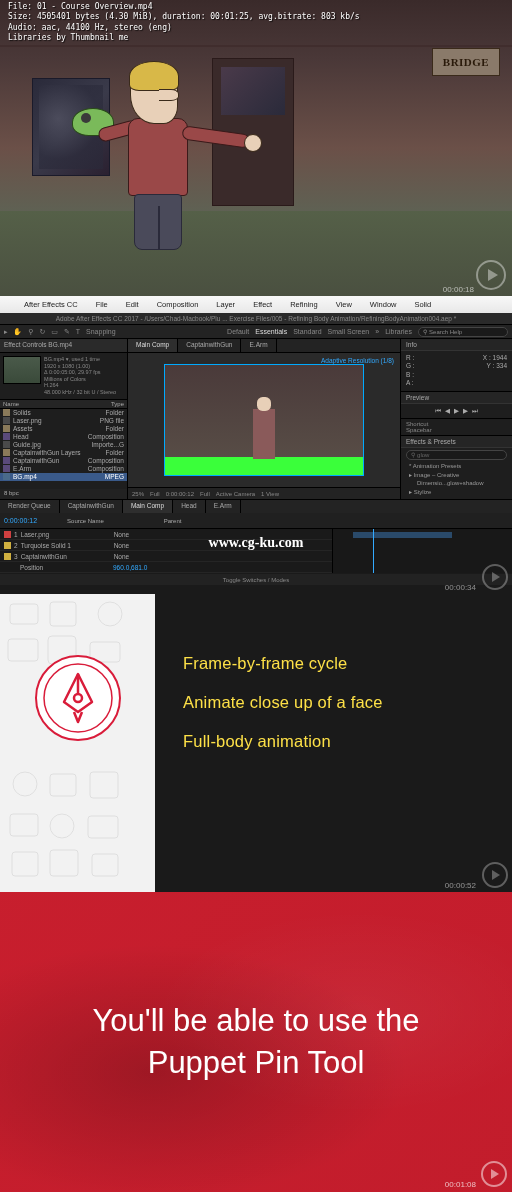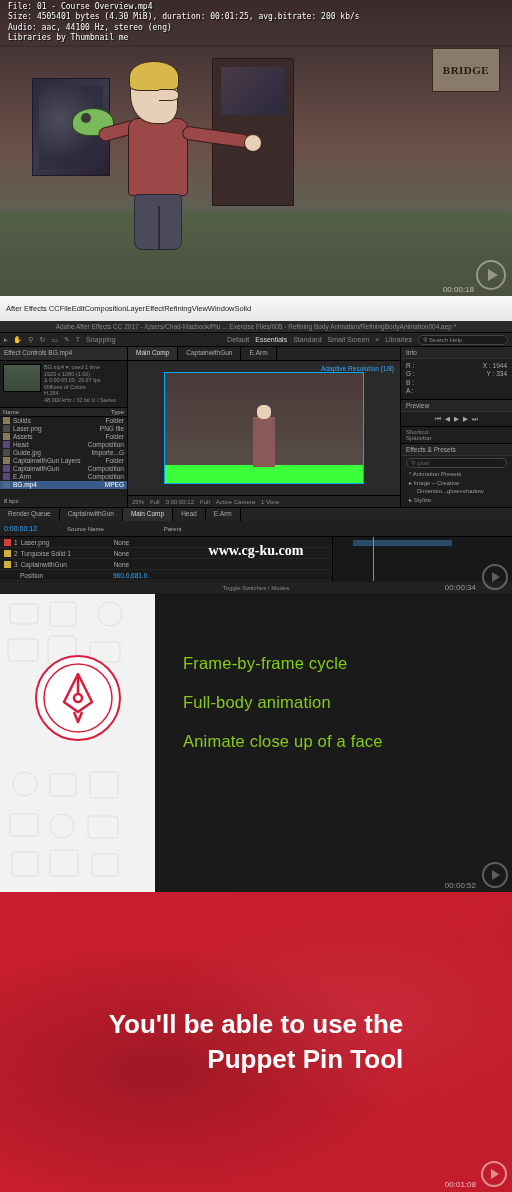--- a/index.html
+++ b/index.html
@@ -4,21 +4,21 @@
 <style>
 * { margin: 0; padding: 0; box-sizing: border-box; }
 body { width: 512px; font-family: Arial, sans-serif; background: #000; }
 
 
 .section-1 { position: relative; height: 296px; background: linear-gradient(180deg, #3a2a2a 0%, #4a3838 20%, #6b5048 50%, #5a6858 80%, #4a5548 100%); overflow: hidden; }
 .meta-overlay { position: absolute; top: 2px; left: 8px; color: #fff; font-size: 8px; line-height: 1.3; font-family: monospace; text-shadow: 1px 1px 1px rgba(0,0,0,0.8); z-index: 10; }
 .room { position: absolute; inset: 0; }
 .ceiling-line { position: absolute; top: 45px; left: 0; right: 0; height: 2px; background: rgba(60,40,40,0.6); transform: perspective(200px) rotateX(2deg); }
 .floor { position: absolute; bottom: 0; left: 0; right: 0; height: 85px; background: linear-gradient(180deg, #556048 0%, #4a5040 100%); }
-.bridge-sign { position: absolute; top: 48px; right: 12px; width: 68px; height: 44px; background: #8a7a6a; border: 1px solid #3a2a1a; display: flex; align-items: center; justify-content: center; font-family: serif; font-weight: bold; color: #2a1a0a; font-size: 11px; letter-spacing: 0.5px; }
+.bridge-sign { position: absolute; top: 48px; right: 12px; width: 68px; height: 28px; background: #8a7a6a; border: 1px solid #3a2a1a; display: flex; align-items: center; justify-content: center; font-family: serif; font-weight: bold; color: #2a1a0a; font-size: 11px; letter-spacing: 0.5px; }
 .left-door { position: absolute; top: 78px; left: 32px; width: 78px; height: 98px; background: linear-gradient(135deg, #2a2a3a 0%, #3a3a4a 50%, #2a2030 100%); border: 1px solid #1a1a2a; }
 .left-door::after { content:""; position:absolute; inset: 6px; background: radial-gradient(circle at 30% 40%, #5a5a6a 0%, #2a2a3a 60%); opacity: 0.6; }
 .center-door { position: absolute; top: 58px; left: 212px; width: 82px; height: 148px; background: #3a2a2a; border: 1px solid #2a1a1a; }
 .center-door .panel { position:absolute; top: 8px; left:8px; right:8px; height: 48px; background: linear-gradient(135deg, #4a3a4a, #2a2a3a); }
 .character { position: absolute; bottom: 30px; left: 90px; width: 180px; height: 220px; }
 .head { position: absolute; top: 20px; left: 40px; width: 48px; height: 58px; background: #e8d0b8; border-radius: 40% 40% 30% 50%; border: 1.5px solid #3a2a1a; }
 .hair { position: absolute; top: -6px; left: -2px; width: 50px; height: 30px; background: #d8b848; border-radius: 50% 50% 20% 20%; border: 1.5px solid #3a2a1a; }
 .nose { position: absolute; top: 22px; left: 28px; width: 20px; height: 12px; background: #e8d0b8; border: 1.5px solid #3a2a1a; border-left: none; border-radius: 0 40% 40% 0; }
 .torso { position: absolute; top: 72px; left: 38px; width: 60px; height: 78px; background: #9a4848; border: 1.5px solid #3a1a1a; border-radius: 10px 10px 4px 4px; }
 .arm-left { position: absolute; top: 78px; left: 8px; width: 40px; height: 14px; background: #9a4848; border: 1.5px solid #3a1a1a; border-radius: 8px; transform: rotate(-15deg); }
@@ -27,21 +27,21 @@
 .arm-right { position: absolute; top: 84px; left: 92px; width: 68px; height: 14px; background: #9a4848; border: 1.5px solid #3a1a1a; border-radius: 8px; transform: rotate(8deg); }
 .hand-right { position: absolute; top: 88px; left: 154px; width: 18px; height: 18px; background: #e8d0b8; border: 1.5px solid #3a2a1a; border-radius: 50%; }
 .legs { position: absolute; top: 148px; left: 44px; width: 48px; height: 56px; background: #4a4a5a; border: 1.5px solid #2a2a3a; border-radius: 4px 4px 8px 8px; }
 .leg-split { position:absolute; left:50%; top:20%; bottom:0; width:1.5px; background:#2a2a3a; }
 .play-icon-1 { position: absolute; bottom: 6px; right: 6px; width: 30px; height: 30px; border: 2px solid rgba(255,255,255,0.4); border-radius: 50%; display:flex; align-items:center; justify-content:center; }
 .play-icon-1::after { content:""; border-left: 10px solid rgba(255,255,255,0.4); border-top:6px solid transparent; border-bottom:6px solid transparent; margin-left:3px; }
 .ts-1 { position:absolute; bottom:2px; right:38px; color: rgba(255,255,255,0.6); font-size:8px; }
 
 
 .section-2 { position: relative; height: 298px; background: #1a1a1a; font-size: 7px; color: #aaa; overflow:hidden; }
-.mac-menubar { height: 25px; background: linear-gradient(#f8f8f8, #e8e8e8); display: flex; align-items: center; padding: 0 6px; gap: 0; color: #222; font-size: 7.5px; }
+.mac-menubar { height: 17px; background: linear-gradient(#f8f8f8, #e8e8e8); display: flex; align-items: center; padding: 0 6px; gap: 18px; color: #222; font-size: 7.5px; }
 .mac-menubar .apple { font-weight: bold; }
 .title-bar { height: 12px; background: #2a2a2a; color: #888; font-size: 6.5px; display:flex; align-items:center; justify-content:center; border-bottom:1px solid #000; }
 .workspace-bar { height: 14px; background: #232323; display:flex; align-items:center; padding: 0 4px; gap: 6px; font-size:7px; border-bottom:1px solid #000; }
 .workspace-bar .spacer { flex: 1; }
 .workspace-bar span { color: #888; }
 .workspace-bar .active { color: #ddd; }
 .search-box { width: 90px; height: 10px; background: #1a1a1a; border: 1px solid #444; border-radius: 6px; font-size:6px; padding: 0 4px; color: #666; display:flex; align-items:center; }
 .ae-body { display: flex; height: 160px; }
 .ae-left { width: 128px; background: #1e1e1e; border-right: 1px solid #000; display:flex; flex-direction:column; }
 .project-tab { height: 14px; background: #2a2a2a; font-size: 6.5px; padding: 2px 4px; border-bottom:1px solid #000; }
@@ -91,40 +91,40 @@
 .play-icon-2 { position: absolute; bottom: 4px; right: 4px; width: 26px; height: 26px; border: 2px solid rgba(255,255,255,0.3); border-radius: 50%; display:flex; align-items:center; justify-content:center; }
 .play-icon-2::after { content:""; border-left: 8px solid rgba(255,255,255,0.3); border-top:5px solid transparent; border-bottom:5px solid transparent; margin-left:2px; }
 
 
 .section-3 { position: relative; height: 298px; display:flex; }
 .s3-left { width: 155px; background: #f2f2f2; position:relative; overflow:hidden; }
 .pattern { position:absolute; inset:0; opacity:0.5; }
 .pattern svg { width:100%; height:100%; }
 .icon-badge { position:absolute; top:60px; left:50%; transform:translateX(-50%); width:88px; height:88px; }
 .s3-right { flex:1; background:#1a1a1a; padding: 60px 28px; }
-.bullet { color:#84cc16; font-size: 16.5px; margin-bottom: 20px; font-weight:300; letter-spacing:0.2px; }
+.bullet { color:#fde047; font-size: 16.5px; margin-bottom: 20px; font-weight:300; letter-spacing:0.2px; }
 .ts-3 { position:absolute; bottom:2px; right:36px; color: rgba(255,255,255,0.5); font-size:8px; }
 .play-icon-3 { position: absolute; bottom: 4px; right: 4px; width: 26px; height: 26px; border: 2px solid rgba(255,255,255,0.3); border-radius: 50%; display:flex; align-items:center; justify-content:center; }
 .play-icon-3::after { content:""; border-left: 8px solid rgba(255,255,255,0.3); border-top:5px solid transparent; border-bottom:5px solid transparent; margin-left:2px; }
 
 
 .section-4 { position:relative; height:300px; background: linear-gradient(rgba(210,30,45,0.85), rgba(210,30,45,0.85)), linear-gradient(135deg, #8a2030, #6a1525); display:flex; align-items:center; justify-content:center; flex-direction:column; text-align:center; padding: 0 40px; }
 .section-4::before { content:""; position:absolute; inset:0; background: radial-gradient(ellipse at 30% 60%, rgba(0,0,0,0.2) 0%, transparent 50%), radial-gradient(ellipse at 70% 40%, rgba(255,255,255,0.05) 0%, transparent 40%); }
-.s4-text { color:#fff; font-size: 26px; font-weight: 700; line-height:1.35; position:relative; z-index:1;text-align:right; }
+.s4-text { color:#fff; font-size: 31px; font-weight: 400; line-height:1.35; position:relative; z-index:1; }
 .ts-4 { position:absolute; bottom:3px; right:36px; color: rgba(255,255,255,0.7); font-size:8px; }
 .play-icon-4 { position: absolute; bottom: 5px; right: 5px; width: 26px; height: 26px; border: 2px solid rgba(255,255,255,0.5); border-radius: 50%; display:flex; align-items:center; justify-content:center; }
 .play-icon-4::after { content:""; border-left: 8px solid rgba(255,255,255,0.5); border-top:5px solid transparent; border-bottom:5px solid transparent; margin-left:2px; }
 </style>
 </head>
 <body>
 
 <div class="section-1">
   <div class="meta-overlay">
     <div>File: 01 - Course Overview.mp4</div>
-    <div>Size: 4505401 bytes (4.30 MiB), duration: 00:01:25, avg.bitrate: 200 kb/s</div>
+    <div>Size: 4505401 bytes (4.30 MiB), duration: 00:01:25, avg.bitrate: 803 kb/s</div>
     <div>Audio: aac, 44100 Hz, stereo (eng)</div>
     <div>Libraries by Thumbnail me</div>
   </div>
   <div class="room">
     <div class="ceiling-line"></div>
     <div class="left-door"></div>
     <div class="center-door">
         <div class="panel"></div>
       </div>
     <div class="bridge-sign">BRIDGE</div>
@@ -390,22 +390,22 @@
           <path d="M44 20 L58 48 L44 58 L30 48 Z"></path>
           <circle cx="44" cy="44" r="4" fill="#fff"></circle>
           <line x1="44" y1="20" x2="44" y2="40"></line>
           <path d="M40 58 L44 68 L48 58"></path>
         </g>
       </svg>
     </div>
   </div>
   <div class="s3-right">
     <div class="bullet">Frame-by-frame cycle</div>
+    <div class="bullet">Animate close up of a face</div>
     <div class="bullet">Full-body animation</div>
-    <div class="bullet">Animate close up of a face</div>
   </div>
   <div class="ts-3">00:00:52</div>
   <div class="play-icon-3"></div>
 </div>
 
 <div class="section-4">
   <div class="s4-text">
     <span>You'll be able to use the</span><br>
     <span>Puppet Pin Tool</span>
   </div>

